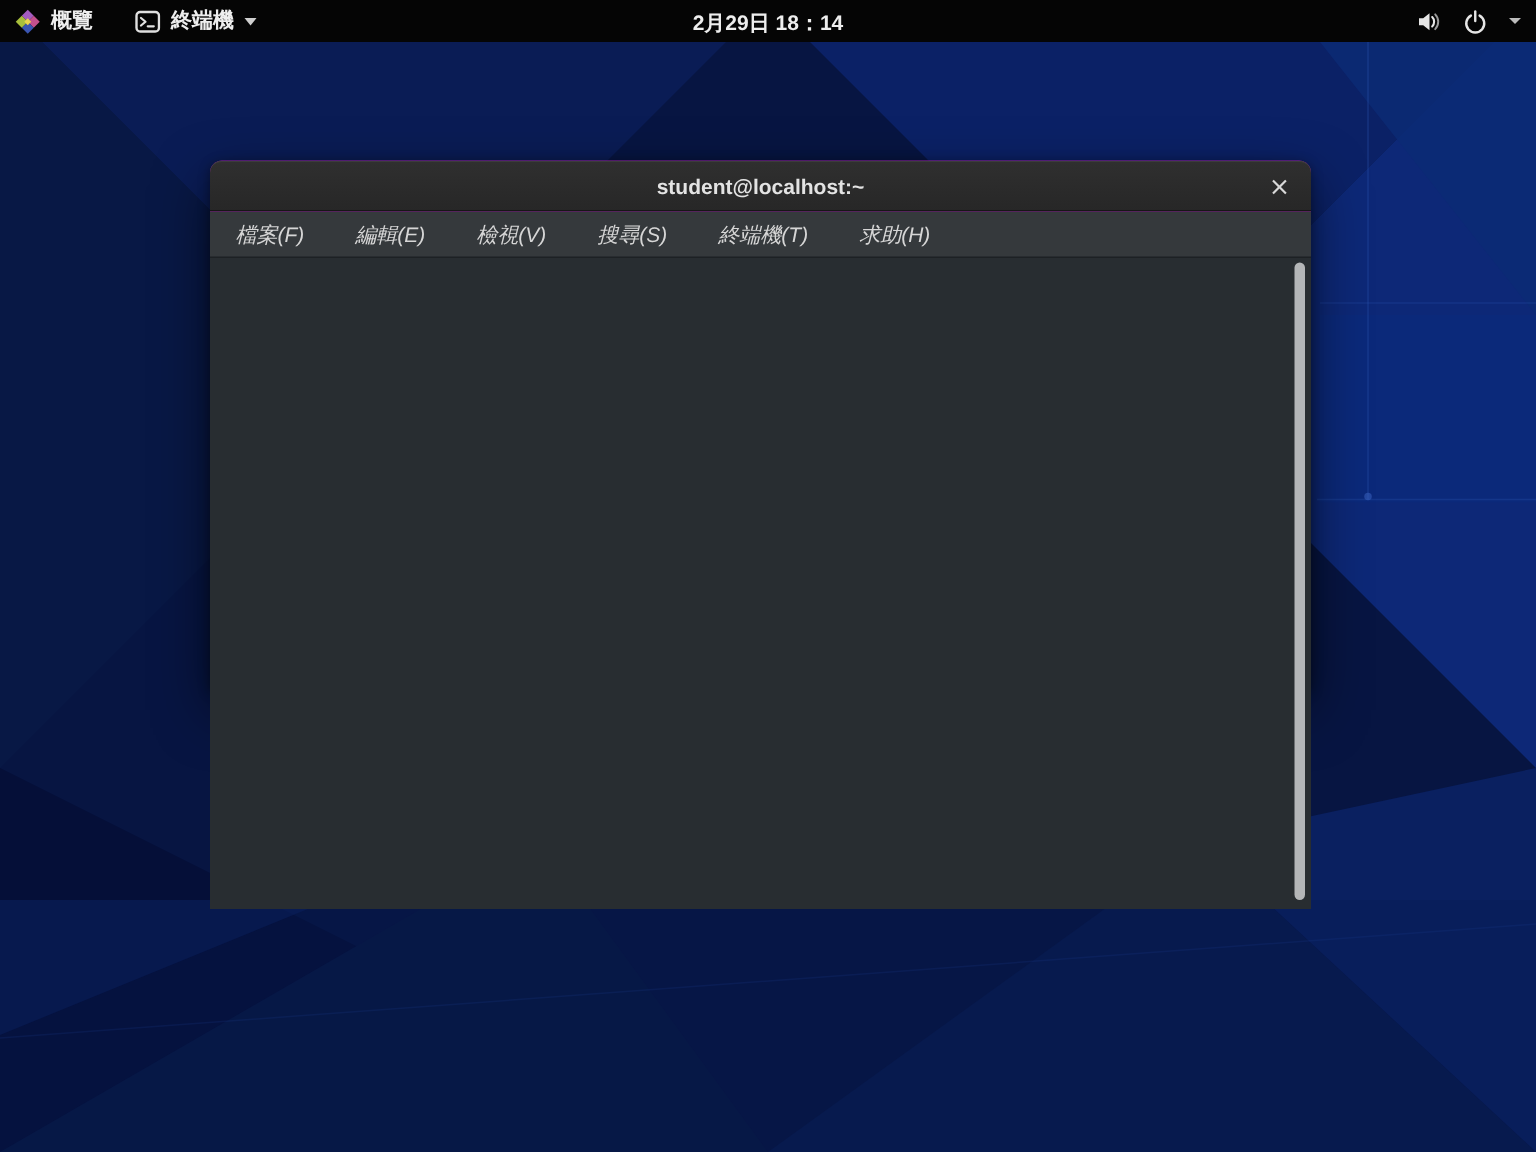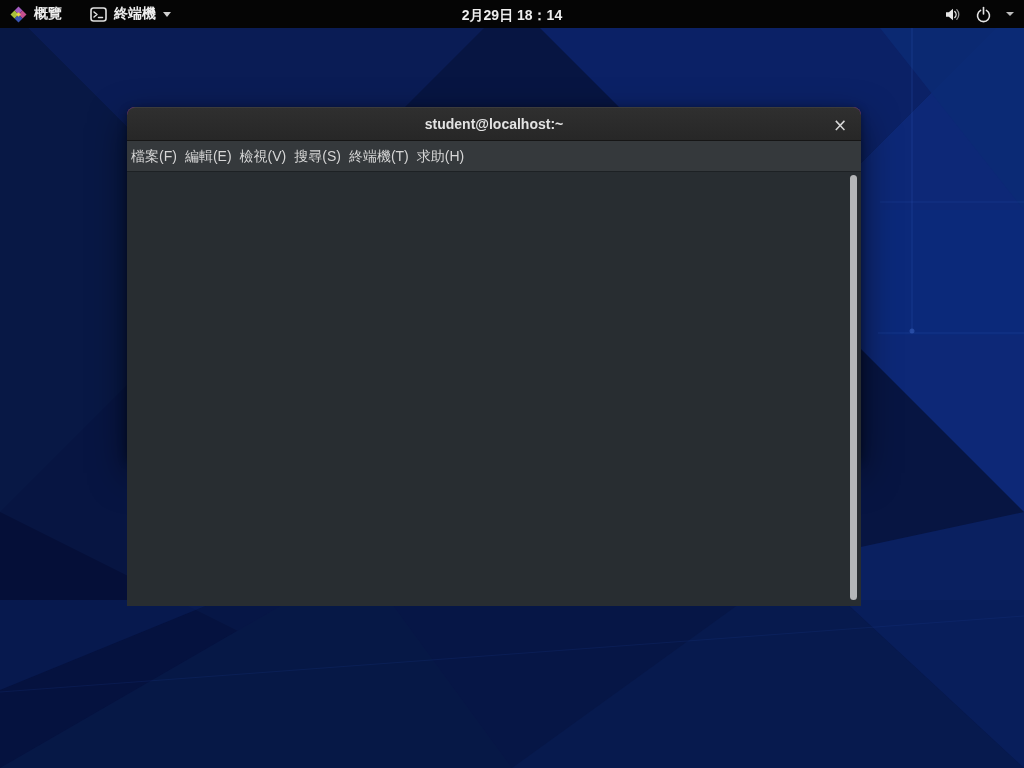--- a/index.html
+++ b/index.html
@@ -22,21 +22,21 @@
   .topbar .center{
     position:absolute;left:0;right:0;top:0;height:32px;
     display:flex;align-items:center;justify-content:center;pointer-events:none;text-align:right;
   }
   .topbar .right{position:absolute;right:10px;top:0;height:28px;display:flex;align-items:center;gap:14px;}
   .chev{width:0;height:0;border-left:4px solid transparent;border-right:4px solid transparent;border-top:5px solid #cfcfcf;}
   .chev.small{border-left-width:4px;border-right-width:4px;border-top-width:4px;border-top-color:#bdbdbd;}
   .icon16{width:17px;height:17px;display:block;}
   
   .window{
-    position:absolute;left:127px;top:107px;width:734px;height:352px;z-index:5;
+    position:absolute;left:140px;top:107px;width:734px;height:352px;z-index:5;
     border-radius:8px 8px 0 0;
     box-shadow:0 14px 36px rgba(0,0,0,0.55), 0 2px 8px rgba(0,0,0,0.4);
     background:#a21caf;
   }
   .titlebar{
     height:34px;border-radius:8px 8px 0 0;position:relative;
     background:linear-gradient(#2f2f2f,#272727);
     border-top:1px solid #3c3c3c;box-sizing:border-box;
     border-bottom:1px solid #161616;
     display:flex;align-items:center;justify-content:center;
@@ -46,21 +46,21 @@
     position:absolute;right:8px;top:0;height:33px;width:26px;
     display:flex;align-items:center;justify-content:center;
     color:#d8d8d8;font-size:17px;font-weight:400;cursor:pointer;
     font-family:"DejaVu Sans", sans-serif;
   }
   .menubar{
     height:31px;background:#35393c;display:flex;align-items:center;
     border-bottom:1px solid #1d2124;box-sizing:border-box;
   }
   .menu-item{
-    color:#d6d6d6;font-size:14px;font-weight:400;padding:0 4px;line-height:30px;cursor:pointer;
+    color:#d6d6d6;font-size:14px;font-weight:400;padding:0 17px;line-height:30px;cursor:pointer;font-style:italic;
   }
   .terminal{
     position:relative;height:434px;background:#282d31;
     font-family:"DejaVu Sans Mono", monospace;font-size:14px;color:#d3d7cf;
     padding:5px 2px 0 3px;box-sizing:border-box;white-space:pre;
   }
   .prompt-line{display:flex;align-items:center;height:18px;}
   .cursor{
     display:inline-block;width:9px;height:16px;background:#cdd0d2;margin-left:8px;
   }

